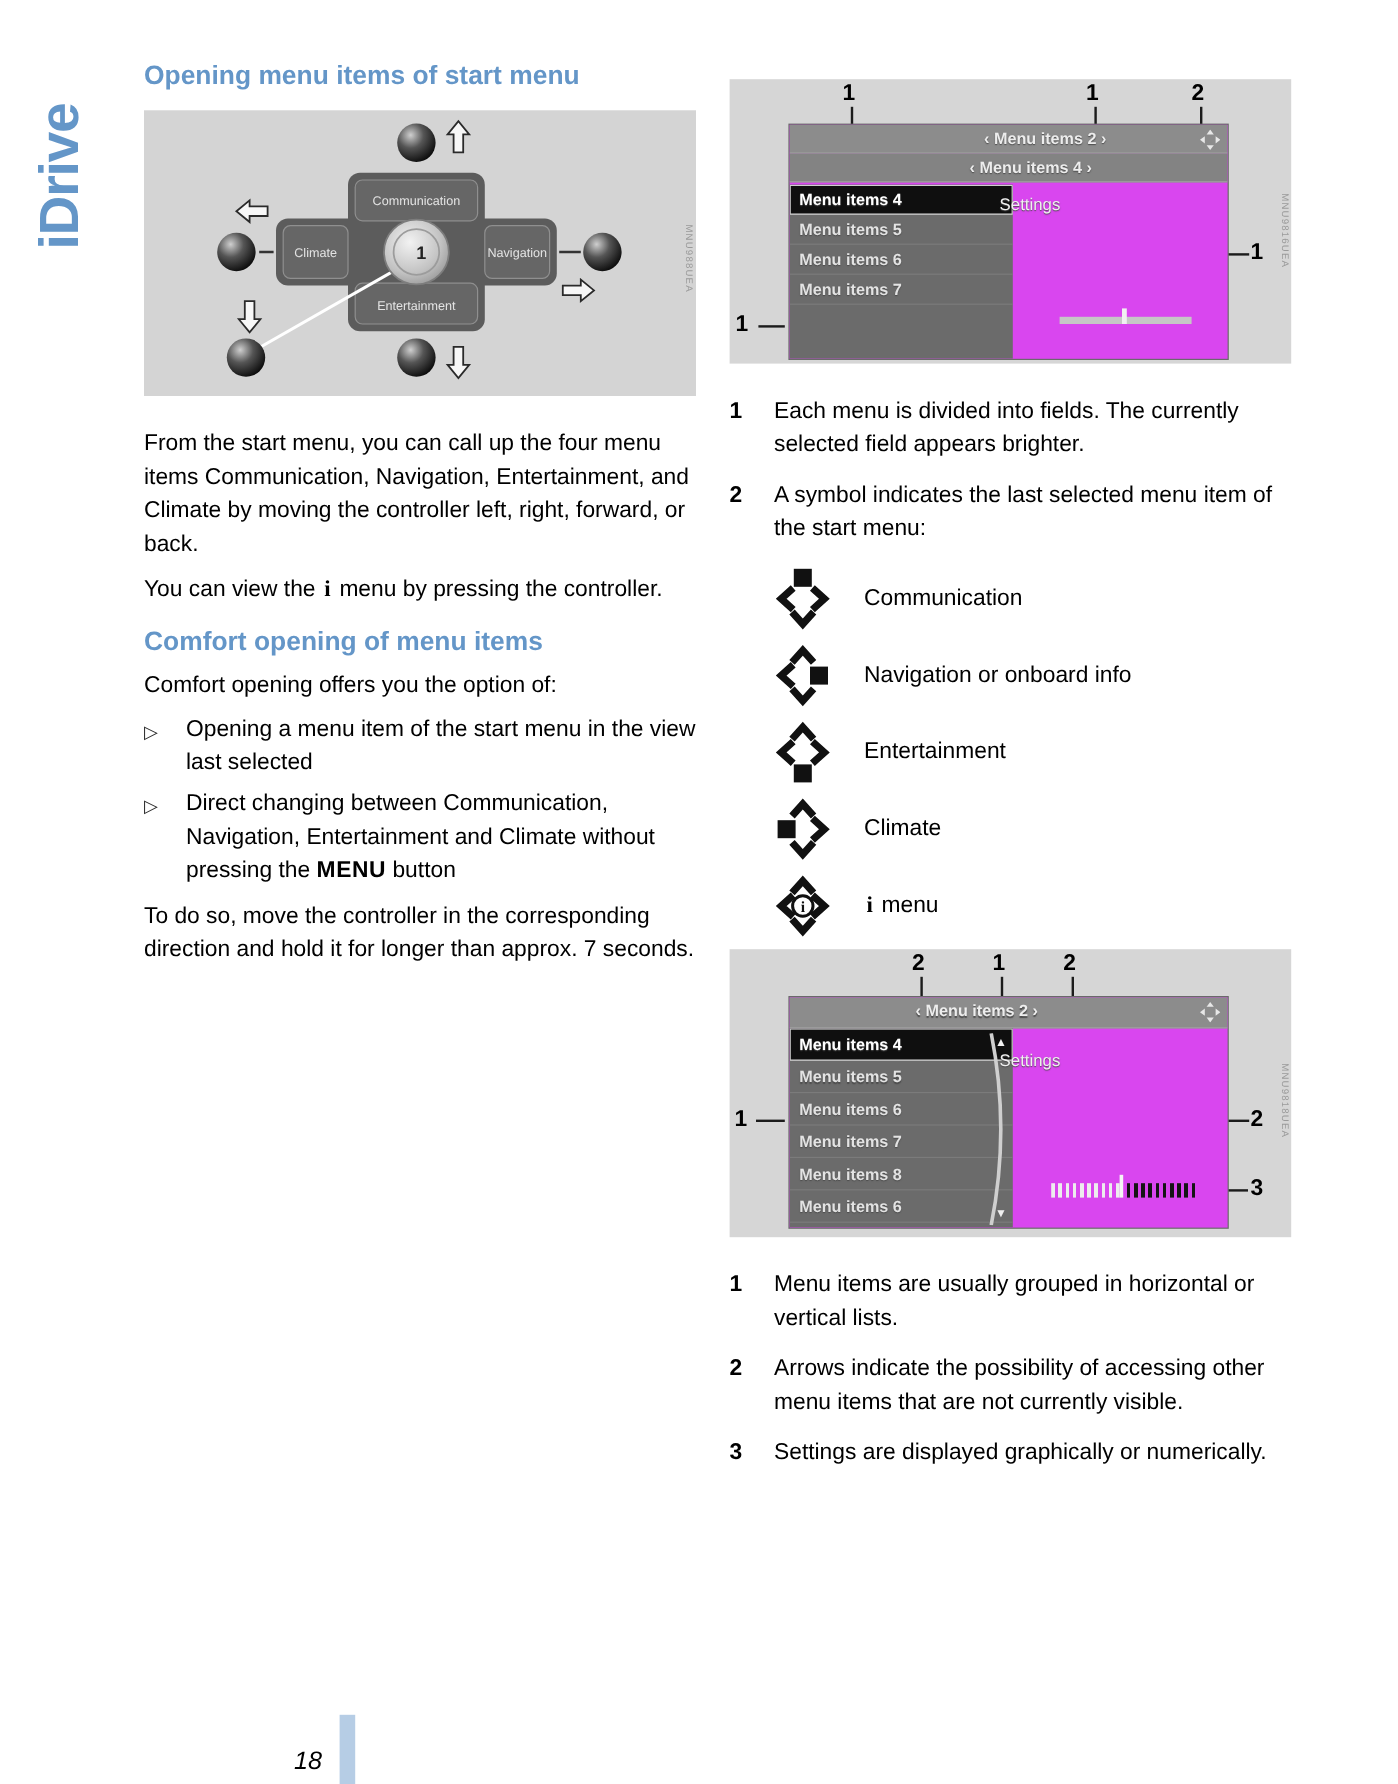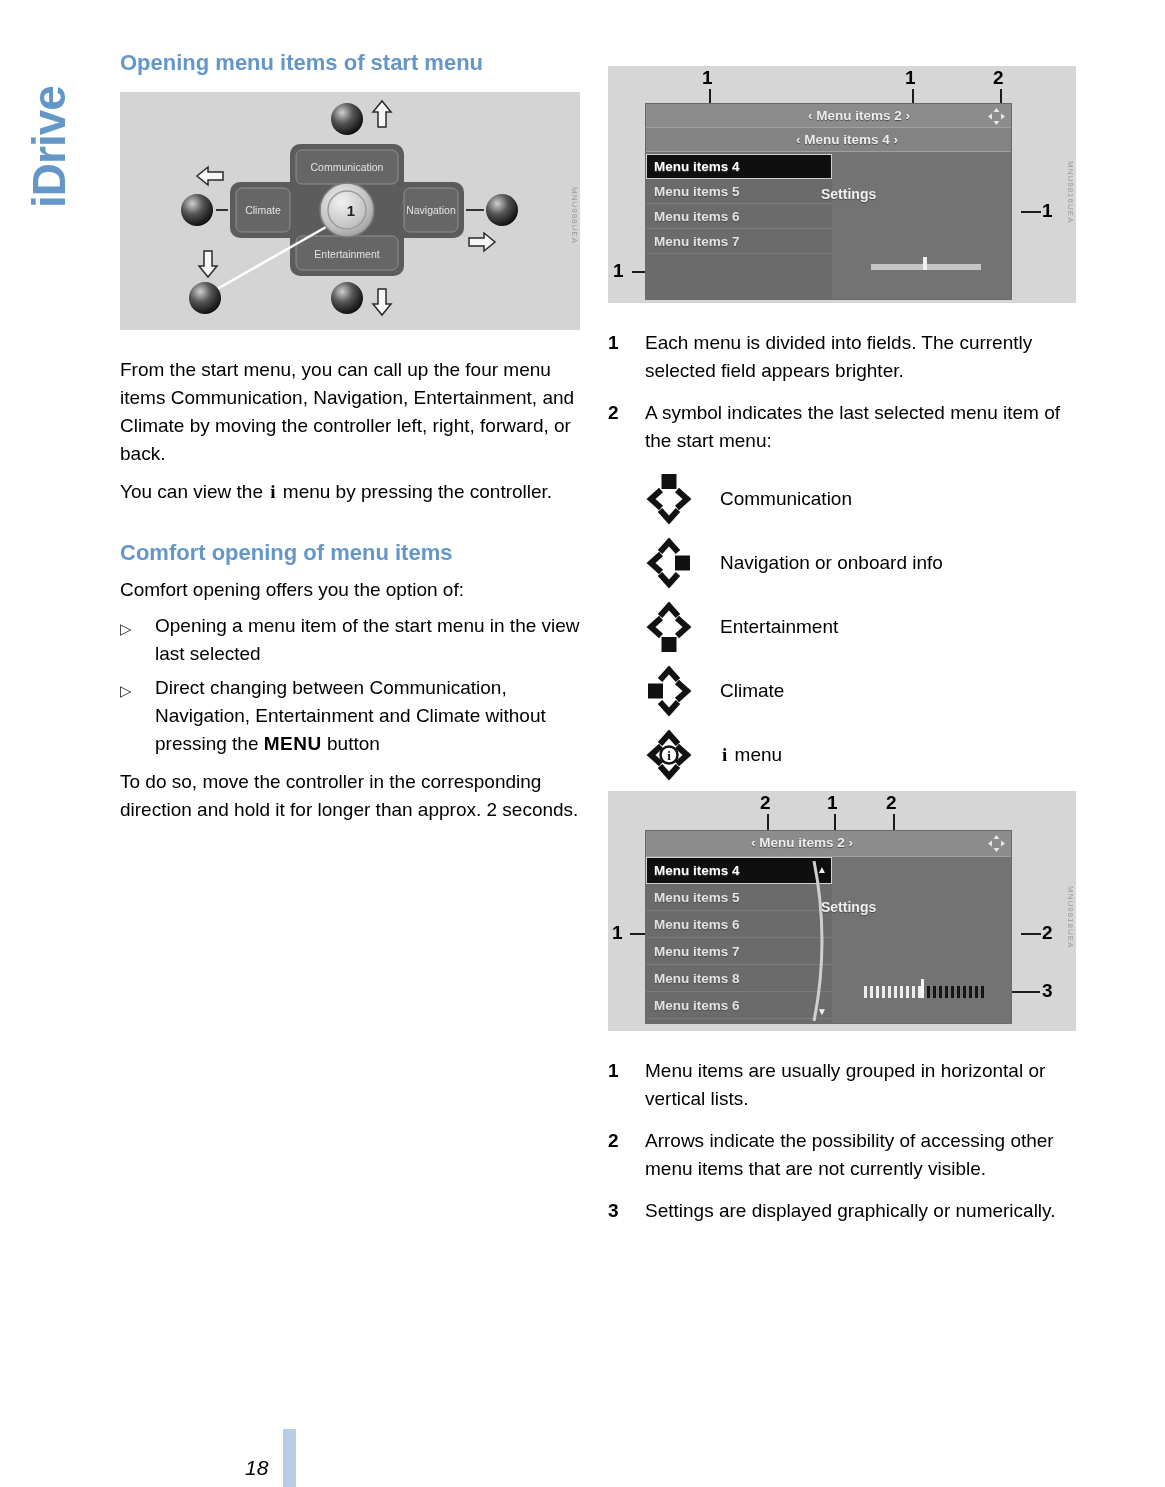--- a/index.html
+++ b/index.html
@@ -36,38 +36,38 @@
   .fig1 { height:238px; }
   .fig-screen { height:237px; background:#d6d6d6; }
   .fig3wrap { height:240px; margin-top:10px; }
   .figcode { position:absolute; right:1px; top:95px; writing-mode:vertical-rl; font-size:8px; color:#9a9a9a; letter-spacing:1px; }
 
   .co { position:absolute; font-size:19px; font-weight:bold; color:#000; line-height:20px; }
   .ln { position:absolute; background:#1c1c1c; }
   .ln.v { width:1.5px; }
   .ln.h { height:1.5px; }
 
-  .screen { position:absolute; left:38px; top:38px; width:365px; height:195px; background:#737373; box-shadow:0 0 0 1px #6a6a6a; overflow:hidden; }
+  .screen { position:absolute; left:50px; top:38px; width:365px; height:195px; background:#d946ef; box-shadow:0 0 0 1px #6a6a6a; overflow:hidden; }
   .screen3 { top:40px; height:192px; }
   .hdr { position:relative; height:24px; background:#8c8c8c; border-bottom:1px solid #a0a0a0; }
   .hdr3 { height:26px; }
   .hdr span { position:absolute; top:4px; color:#ededed; font-size:13.5px; font-weight:bold; text-shadow:0 1px 1px #4a4a4a; white-space:nowrap; }
   .navcross { position:absolute; right:6px; top:4px; }
 
   .mlist { position:absolute; left:0; top:50px; bottom:0; width:186px; background:#6b6b6b; }
   .mlist3 { top:26px; }
   .mi { height:25px; line-height:25px; padding-left:8px; color:#e3e3e3; font-size:13.5px; font-weight:bold;
         border-bottom:1px solid #7b7b7b; text-shadow:0 1px 1px #4a4a4a; white-space:nowrap; }
   .mi3 { height:27px; line-height:27px; }
   .mi.sel { background:#0f0f0f; color:#ffffff; outline:1.5px solid #cfcfcf; outline-offset:-1.5px; }
   .listarrow { position:absolute; right:5px; color:#f0f0f0; font-size:10px; }
   .lup { top:7px; } .ldn { bottom:6px; }
   .bracket { position:absolute; left:166px; top:30px; }
 
-  .settings { position:absolute; left:175px; top:58px; color:#f0f0f0; font-size:14px; font-weight:bold; text-shadow:0 1px 1px #4a4a4a;margin-top:24px; }
+  .settings { position:absolute; left:175px; top:58px; color:#f0f0f0; font-size:14px; font-weight:normal; text-shadow:0 1px 1px #4a4a4a; }
   .settings3 { top:44px; }
 
   .slider { position:absolute; left:225px; top:160px; width:110px; height:6px; background:#c6c6c6; }
   .slider .tick { position:absolute; left:52px; top:-7px; width:4px; height:13px; background:#f0f0f0; }
 
   .scale { position:absolute; left:218px; top:155px; width:120px; height:12px; }
   .scale .half { position:absolute; top:0; width:57px; height:12px; }
   .scale .left-half  { left:0; background:repeating-linear-gradient(90deg,#ededed 0 3px, rgba(0,0,0,0) 3px 6px); }
   .scale .right-half { right:0; background:repeating-linear-gradient(90deg,#141414 0 3px, rgba(0,0,0,0) 3px 6px); }
   .scale .pointer { position:absolute; left:57px; top:-7px; width:3px; height:19px; background:#f5f5f5; }
@@ -139,40 +139,40 @@
     </div>
 
     <p class="body">From the start menu, you can call up the four menu items Communication, Navigation, Entertainment, and Climate by moving the controller left, right, forward, or back.</p>
 
     <p class="body tight">
       <span>You can view the</span>
       <span class="isym">i</span>
       <span>menu by pressing the controller.</span>
     </p>
 
-    <h2 class="h" style="margin-top:34px">Comfort opening of menu items</h2>
+    <h2 class="h" style="margin-top:16px">Comfort opening of menu items</h2>
 
     <p class="body tight">Comfort opening offers you the option of:</p>
 
     <div class="bullets">
       <div class="bullet">
         <span class="glyph">▷</span>
         <span>Opening a menu item of the start menu in the view last selected</span>
       </div>
       <div class="bullet">
         <span class="glyph">▷</span>
         <span>
           <span>Direct changing between Communication, Navigation, Entertainment and Climate without pressing the</span>
           <span class="menu-word">MENU</span>
           <span>button</span>
         </span>
       </div>
     </div>
 
-    <p class="body tight">To do so, move the controller in the corresponding direction and hold it for longer than approx. 2 seconds.</p>
+    <p class="body tight">To do so, move the controller in the corresponding direction and hold it for longer than approx. 7 seconds.</p>
   </div>
 
   <div class="col right">
 
     <div class="figure fig-screen">
       <span class="co" style="left:94px; top:2px">1</span>
       <span class="co" style="left:297px; top:2px">1</span>
       <span class="co" style="left:385px; top:2px">2</span>
       <i class="ln v" style="left:101px; top:23px; height:38px"></i>
       <i class="ln v" style="left:304px; top:23px; height:51px"></i>

